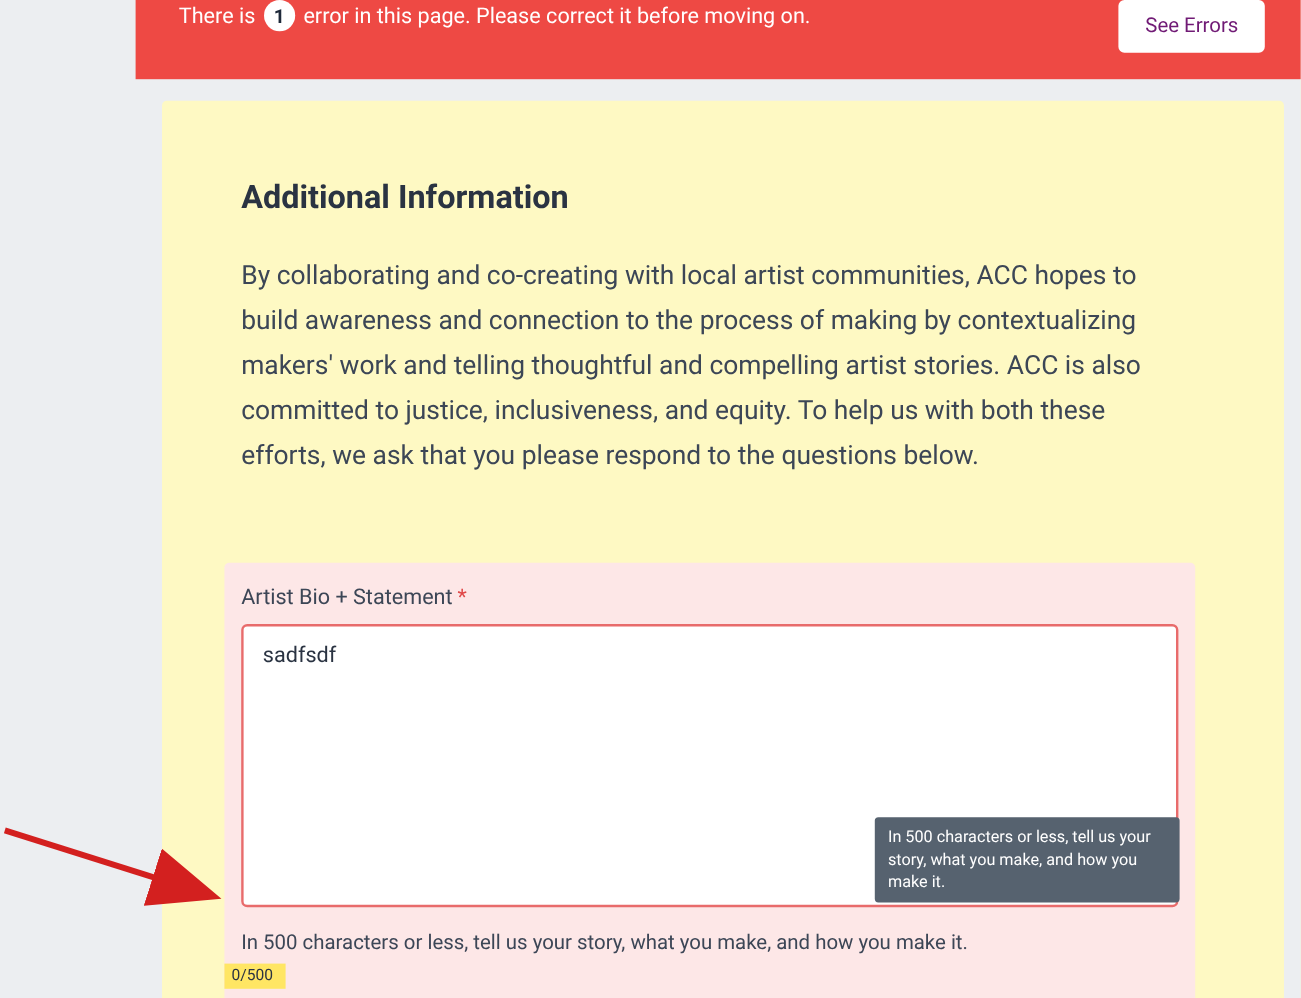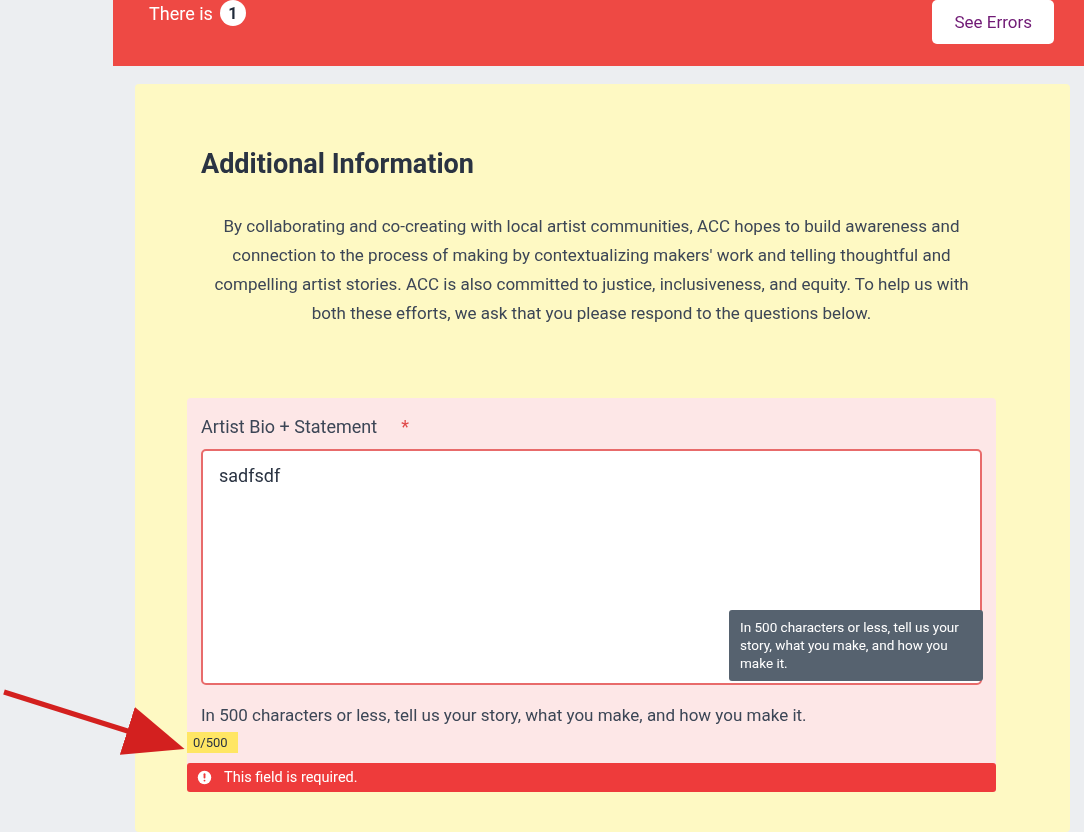--- a/index.html
+++ b/index.html
@@ -60,40 +60,39 @@
       padding: 64px 88px 40px 66px;
       min-height: 748px;
     }
     .section-title {
       font-size: 27px;
       font-weight: 700;
       color: #2a3342;
       margin-bottom: 32px;
     }
     .section-description {
-      font-size: 17px;
+      font-size: 22px;
       line-height: 1.7;
       color: #3c4656;
       margin-bottom: 70px;
-      text-align: center;
     }
     .field-block-error {
       background: #fde7e7;
       border-radius: 4px;
       padding: 18px 14px 0 14px;
       margin: 0 -14px;
       position: relative;
     }
     .field-label {
       font-size: 18px;
       color: #3c4656;
       margin-bottom: 12px;
       display: flex;
       align-items: center;
-      gap: 24px;
+      gap: 4px;
     }
     .required-star {
       color: #e04848;
       font-size: 18px;
     }
     .textarea-wrapper {
       position: relative;
     }
     .bio-textarea {
       width: 100%;
@@ -161,20 +160,21 @@
   </style>
 </head>
 <body>
 
 <div class="page-wrapper">
 
   <div class="error-banner">
     <div class="error-banner-text">
       <span>There is</span>
       <span class="error-count-badge">1</span>
+      <span>error in this page. Please correct it before moving on.</span>
     </div>
     <button class="see-errors-btn">See Errors</button>
   </div>
 
   <div class="content-card">
     <h1 class="section-title">Additional Information</h1>
     <p class="section-description">By collaborating and co-creating with local artist communities, ACC hopes to build awareness and connection to the process of making by contextualizing makers' work and telling thoughtful and compelling artist stories. ACC is also committed to justice, inclusiveness, and equity. To help us with both these efforts, we ask that you please respond to the questions below.</p>
 
     <div class="field-block-error">
       <div class="field-label">

